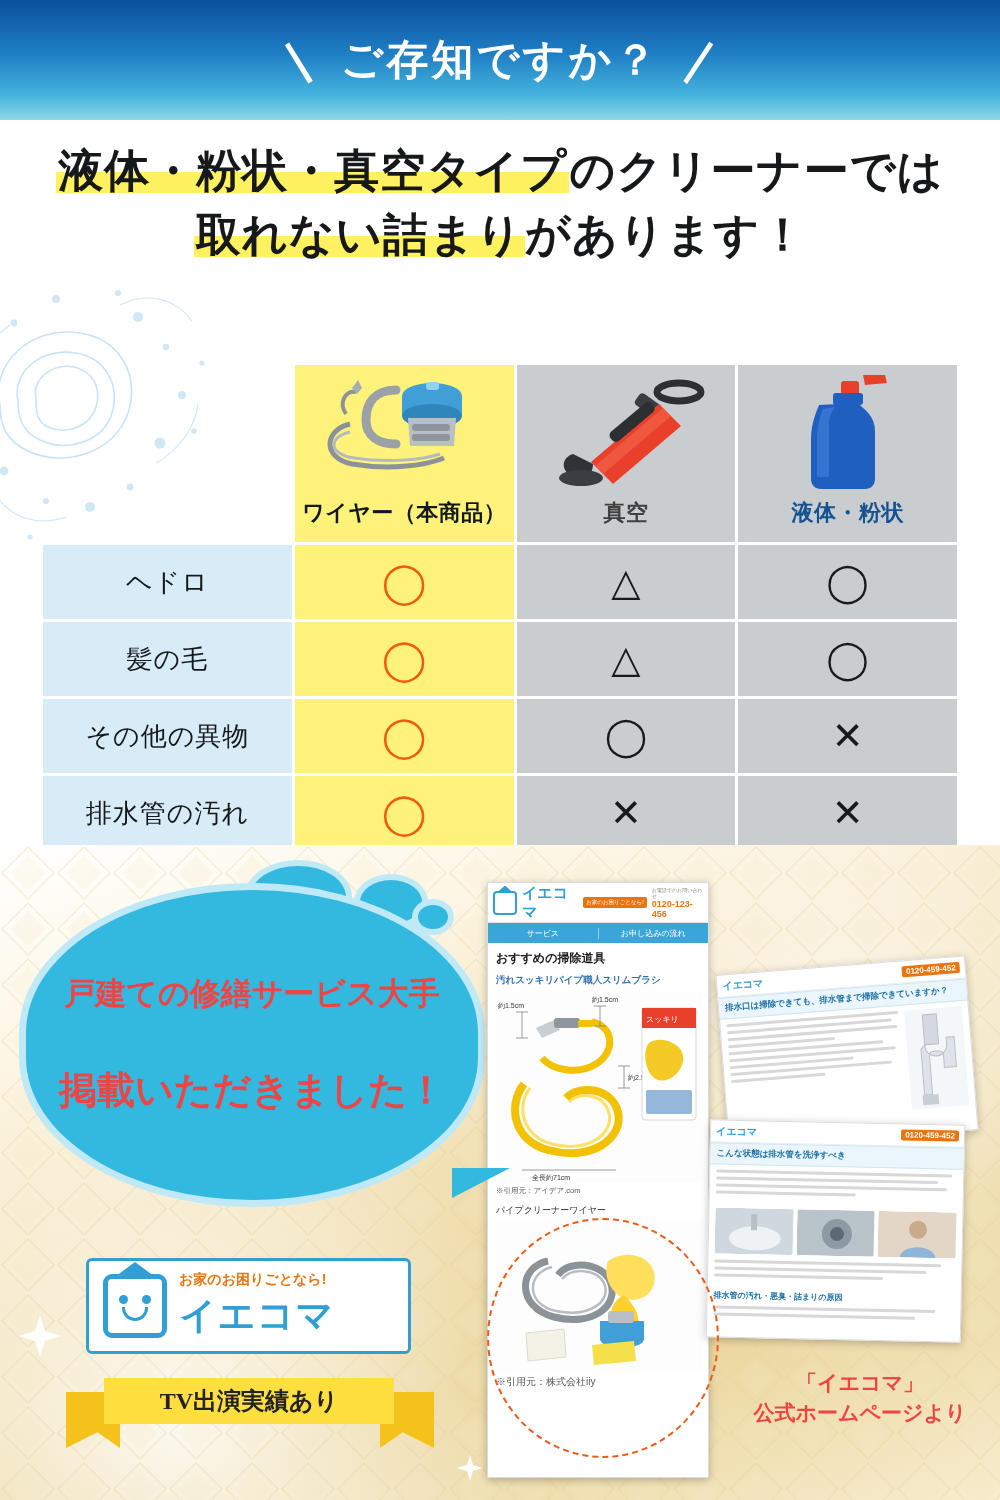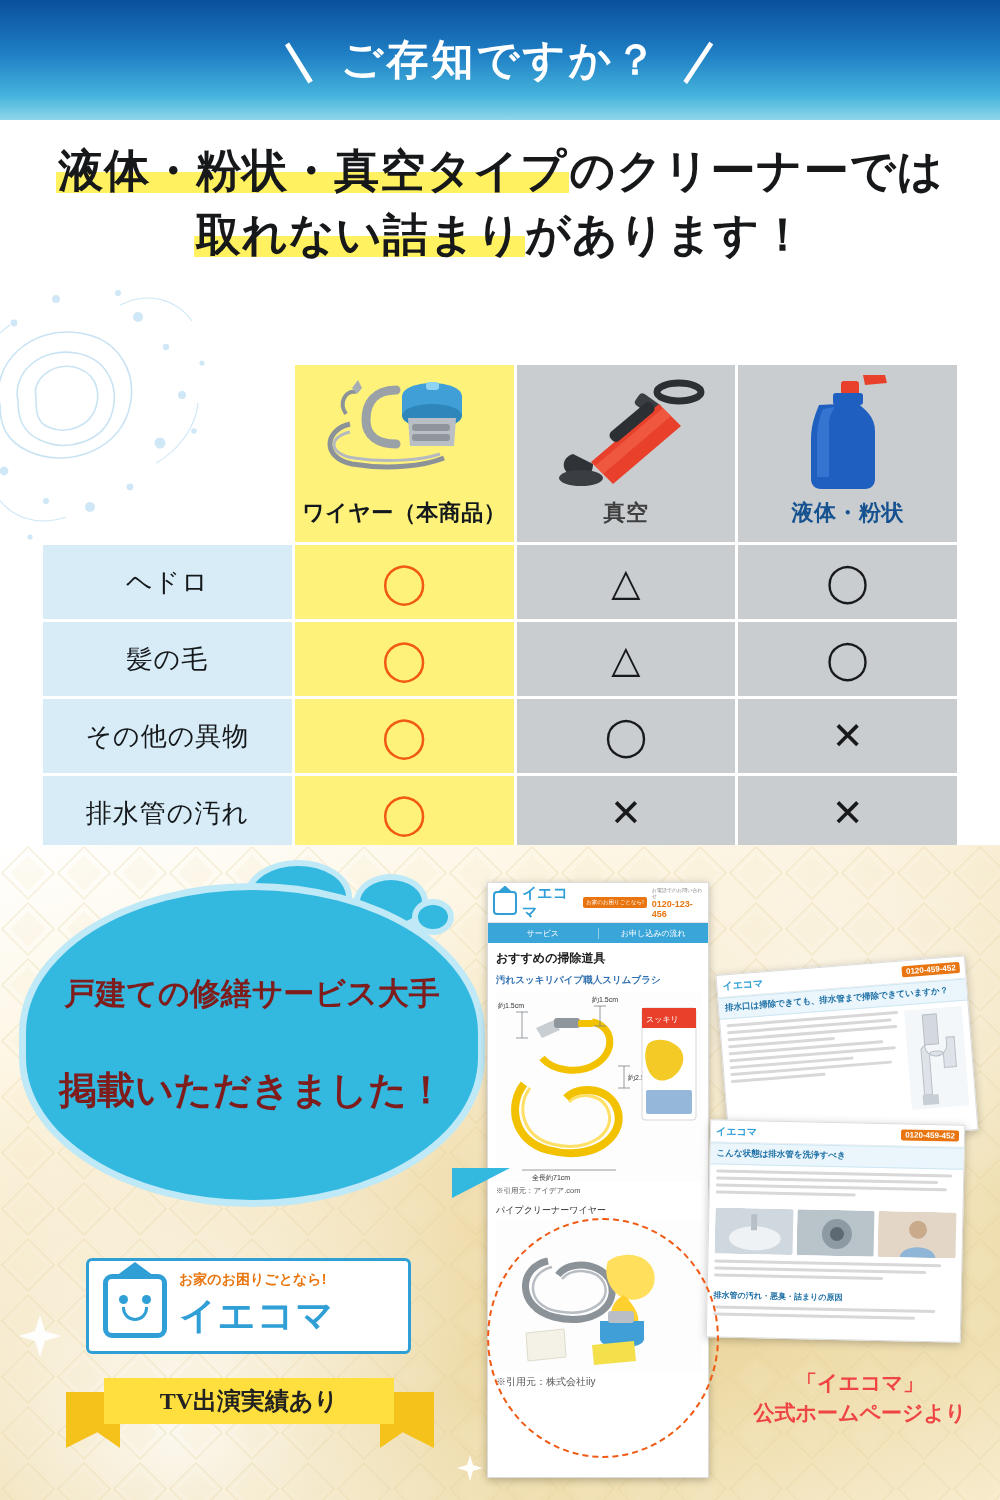--- a/index.html
+++ b/index.html
@@ -135,21 +135,21 @@
     position: absolute; left: 452px; top: 1168px;
     width: 0; height: 0;
     border-top: 30px solid #33b8e0;
     border-right: 58px solid transparent;
     z-index: 3;
   }
 
   .bubble-text {
     position: absolute; left: 26px; top: 890px; width: 452px; height: 310px;
     display: flex; flex-direction: column; align-items: center; justify-content: center;
-    color: #7f1d1d; font-family: "Liberation Serif", serif; font-weight: bold;
+    color: #ef4444; font-family: "Liberation Serif", serif; font-weight: bold;
     z-index: 4;
     gap: 45px;
   }
   .bubble-text div { white-space: nowrap; line-height: 1.5; }
   .bt1 { font-size: 31px; }
   .bt2 { font-size: 36px; }
   .bt3 { font-size: 38px; }
 
   
   .logo-card {

